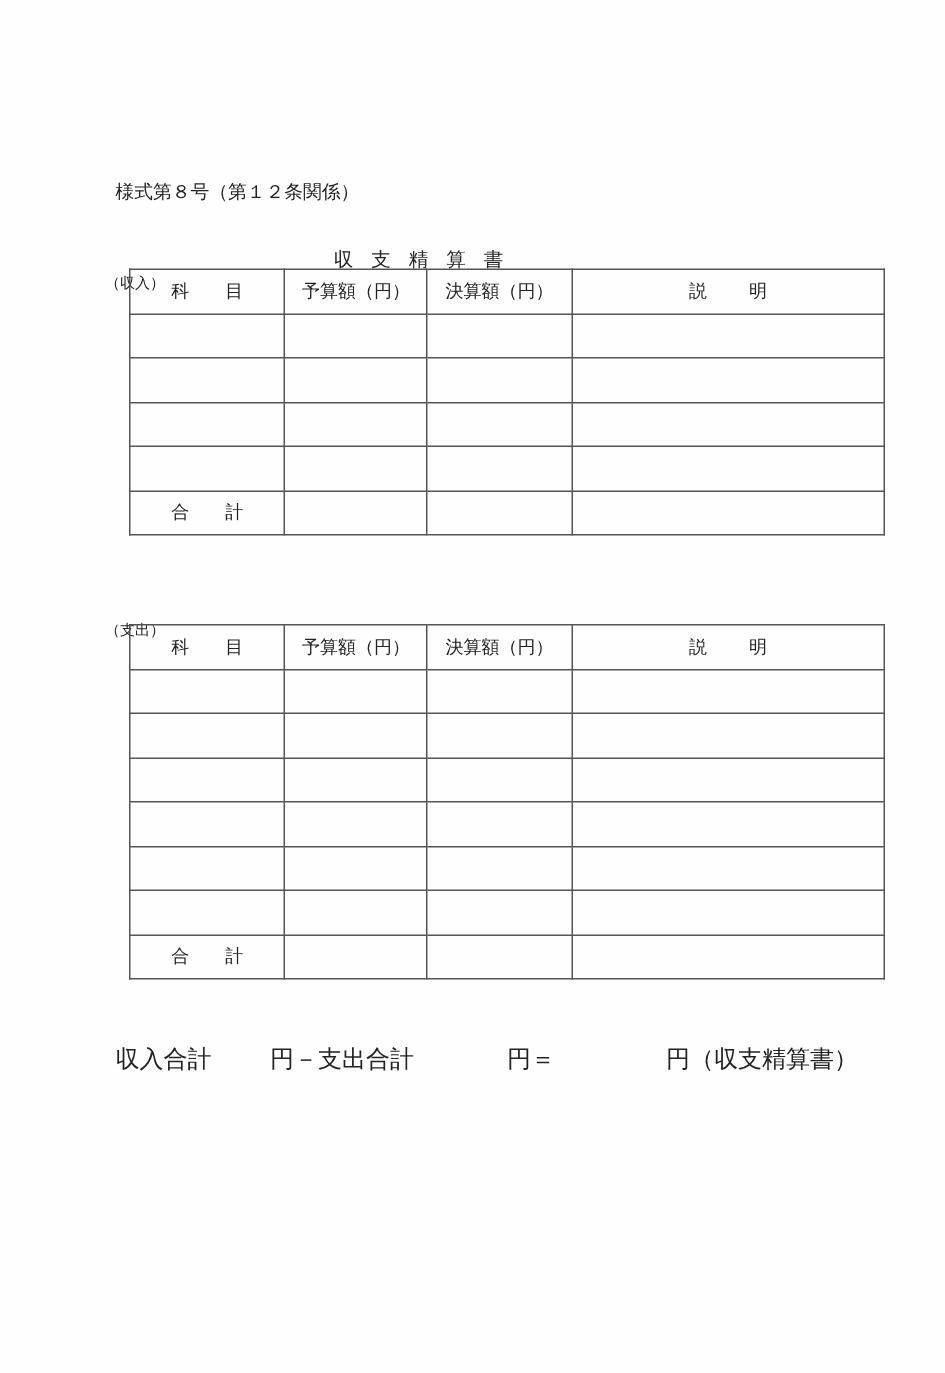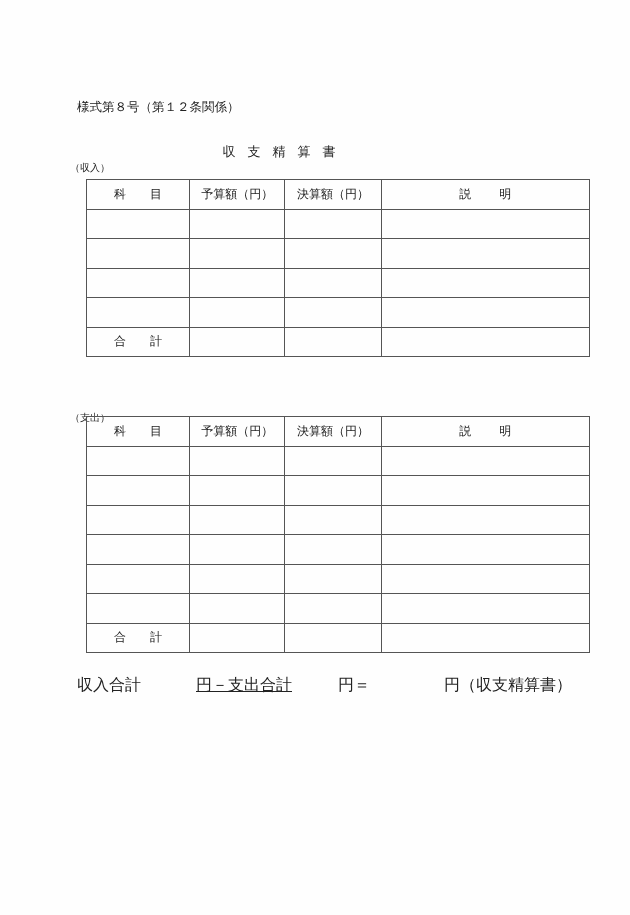--- a/index.html
+++ b/index.html
@@ -1,32 +1,32 @@
 <!DOCTYPE html>
 <html><head>
 <meta charset="utf-8">
 <style>
   html, body { margin: 0; padding: 0; background: #fefefe; }
   body { width: 630px; height: 915px; position: relative; overflow: hidden;
          font-family: "DejaVu Serif", "Liberation Serif", serif; color: #222; }
-  .abs { position: absolute; white-space: nowrap; }
+  .abs { position: absolute; white-space: nowrap; margin-top: 21px; }
   .form-number { left: 77px; top: 99px; font-size: 12.5px; }
   .doc-title { left: 0; width: 558px; top: 143px; text-align: center; font-size: 13px; letter-spacing: 12px; padding-left: 12px; box-sizing: border-box; }
   .section-label { font-size: 10px; }
   .sec-income { left: 70px; top: 161px; }
-  .sec-expense { left: 70px; top: 411px; text-align: right; }
+  .sec-expense { left: 70px; top: 392px; text-align: right; }
   table.ledger { position: absolute; left: 70px; width: 504px; border-collapse: collapse; table-layout: fixed; margin-left: 16px; }
   table.ledger td { border: 1px solid #555; height: 28.5px; padding: 0; font-size: 12px; text-align: center; vertical-align: middle; }
   .t-income { top: 179px; }
   .t-expense { top: 416px; }
   .col1 { width: 103px; } .col2 { width: 95px; } .col3 { width: 96px; } .col4 { width: 208px; }
   .spaced { letter-spacing: 24px; padding-left: 24px !important; }
   .spaced-wide { letter-spacing: 28px; padding-left: 28px !important; font-family: Liberation Serif, serif; }
   .summary { top: 675px; font-size: 16px; }
-  .s1 { left: 77px; } .s2 { left: 196px; text-decoration: underline; } .s3 { left: 338px; } .s4 { left: 444px; }
+  .s1 { left: 77px; } .s2 { left: 180px; } .s3 { left: 338px; } .s4 { left: 444px; }
 </style>
 </head>
 <body>
 
 <div class="abs form-number">様式第８号（第１２条関係）</div>
 <div class="abs doc-title">収支精算書</div>
 
 <div class="abs section-label sec-income">（収入）</div>
 <table class="ledger t-income">
   <colgroup>

